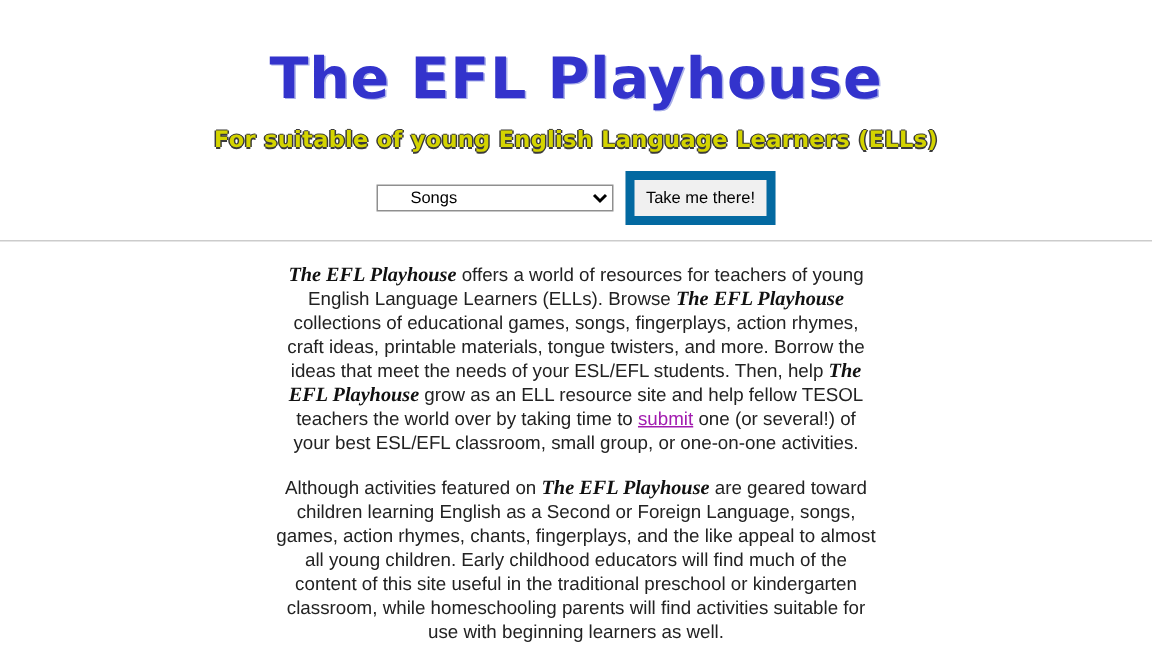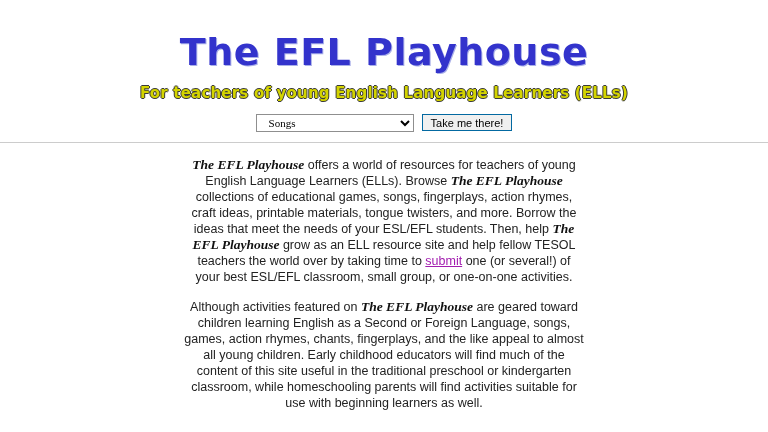--- a/index.html
+++ b/index.html
@@ -44,36 +44,36 @@
     letter-spacing: 0.2px;
   }
   .nav-bar {
     margin-top: 12px;
     display: flex;
     justify-content: center;
     align-items: center;
     gap: 8px;
   }
   .nav-select {
-    font-family: Liberation Serif, serif;
+    font-family: Liberation Sans, sans-serif;
     font-size: 11px;
     color: #000000;
     background: #ffffff;
     border: 1px solid #8f8f8f;
     height: 18px;
     width: 158px;
-    padding: 0 8px;
+    padding: 0 18px;
   }
   .nav-button {
     font-family: "Liberation Sans", sans-serif;
     font-size: 11px;
     color: #000000;
     background: #f0f0f0;
-    border: 1px solid #0369a1;
-    height: 17px;
+    border: 6px solid #0369a1;
+    height: 36px;
     padding: 0 8px;
     cursor: pointer;
   }
   .rule {
     border: 0;
     border-top: 1px solid #cccccc;
     margin: 10px 0 0 0;
     width: 100%;
   }
   .body-text {
@@ -100,21 +100,21 @@
     text-decoration: underline;
   }
 </style>
 </head>
 <body>
 
 <div class="page">
 
   <h1 class="site-title">The EFL Playhouse</h1>
 
-  <div class="site-subtitle">For teachers of young English Language Learners (ELLs)</div>
+  <div class="site-subtitle">For suitable of young English Language Learners (ELLs)</div>
 
   <div class="nav-bar">
     <select class="nav-select">
       <option>Songs</option>
     </select>
     <button class="nav-button">Take me there!</button>
   </div>
 
   <hr class="rule">
 

